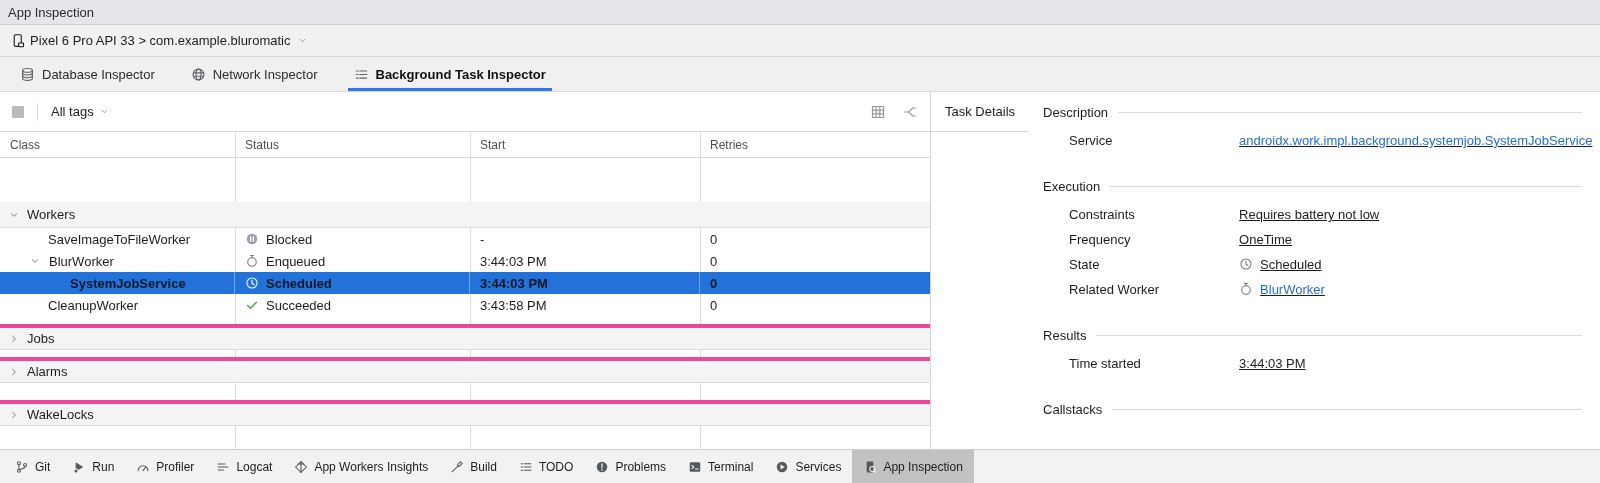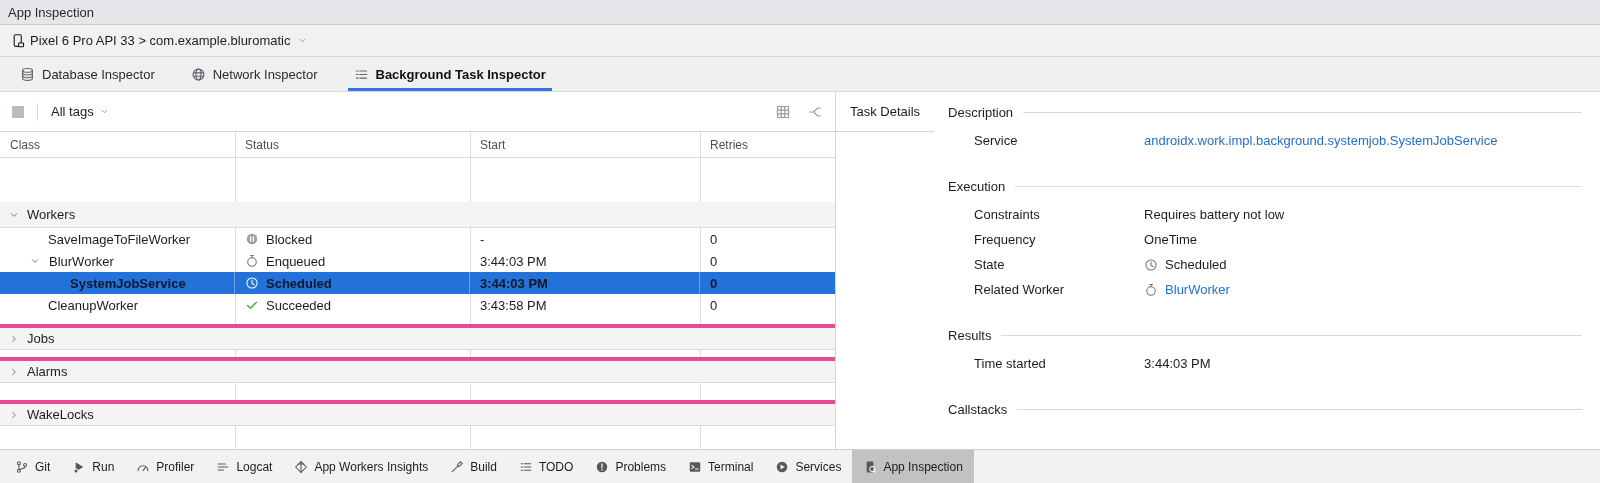--- a/index.html
+++ b/index.html
@@ -21,21 +21,21 @@
   .tabbar{height:35px;background:#F0F0F0;border-bottom:1px solid #D7D7D7;
     display:flex;align-items:stretch;padding-left:14px;gap:24px;}
   .tab{display:flex;align-items:center;gap:7px;padding:0 6px;position:relative;color:#2b2b2b;}
   .tab .ic{color:#5f6368;}
   .tab.selected{font-weight:700;color:#111;}
   .tab.selected::after{content:"";position:absolute;left:0;right:0;bottom:0;height:3px;
     background:var(--tab-underline,#3574F0);}
 
   
   .main{display:flex;height:357px;}
-  .left{width:836px;border-right:1px solid #D6D6D6;display:flex;flex-direction:column;background:#fff;}
+  .left{width:931px;border-right:1px solid #D6D6D6;display:flex;flex-direction:column;background:#fff;}
   .toolbar{height:40px;border-bottom:1px solid #D7D7D7;display:flex;align-items:center;
     padding:0 12px;gap:8px;}
   .stopsq{width:12px;height:12px;background:#B9BCBF;border-radius:1px;}
   .vsep{width:1px;height:18px;background:#D9D9D9;margin:0 5px;}
   .tags{display:flex;align-items:center;gap:5px;color:#1d1d1d;}
   .tags .chev{color:#8a8a8a;}
   .spacer{flex:1;}
   .tbtn{color:#9b9b9b;margin-left:8px;}
 
   .tablearea{position:relative;flex:1;display:flex;flex-direction:column;background:#fff;gap:44px;}
@@ -66,21 +66,21 @@
   
   .right{flex:1;display:flex;flex-direction:row;background:#fff;overflow:hidden;}
   .dethead{height:40px;border-bottom:1px solid #D7D7D7;display:flex;align-items:center;padding:0 14px;}
   .detbody{flex:1;padding:12px 18px 0 14px;overflow:hidden;}
   .sect{margin-top:25px;}
   .sect:first-child{margin-top:0;}
   .secthead{display:flex;align-items:center;gap:10px;height:16px;color:#1d1d1d;}
   .secthead .rule{flex:1;height:1px;background:#DADADA;}
   .fields{margin-top:8px;}
   .frow{display:grid;grid-template-columns:170px 1fr;align-items:center;height:25px;padding-left:26px;}
-  .fval{display:flex;align-items:flex-end;gap:7px;}
+  .fval{display:flex;align-items:flex-start;gap:7px;text-decoration:underline;}
   .link{color:var(--link,#2470C8);}
 
   
   .statusbar{height:34px;background:#F2F2F2;border-top:1px solid #CFCFCF;display:flex;
     align-items:stretch;padding:0 4px;font-size:12px;color:#1d1d1d;}
   .sbitem{display:flex;align-items:center;gap:6px;padding:0 11px;}
   .sbitem .ic{color:#55585c;}
   .sbitem.selected{background:#C2C2C2;}
   .ic-run-icon{color:#59A869;}
 </style>

